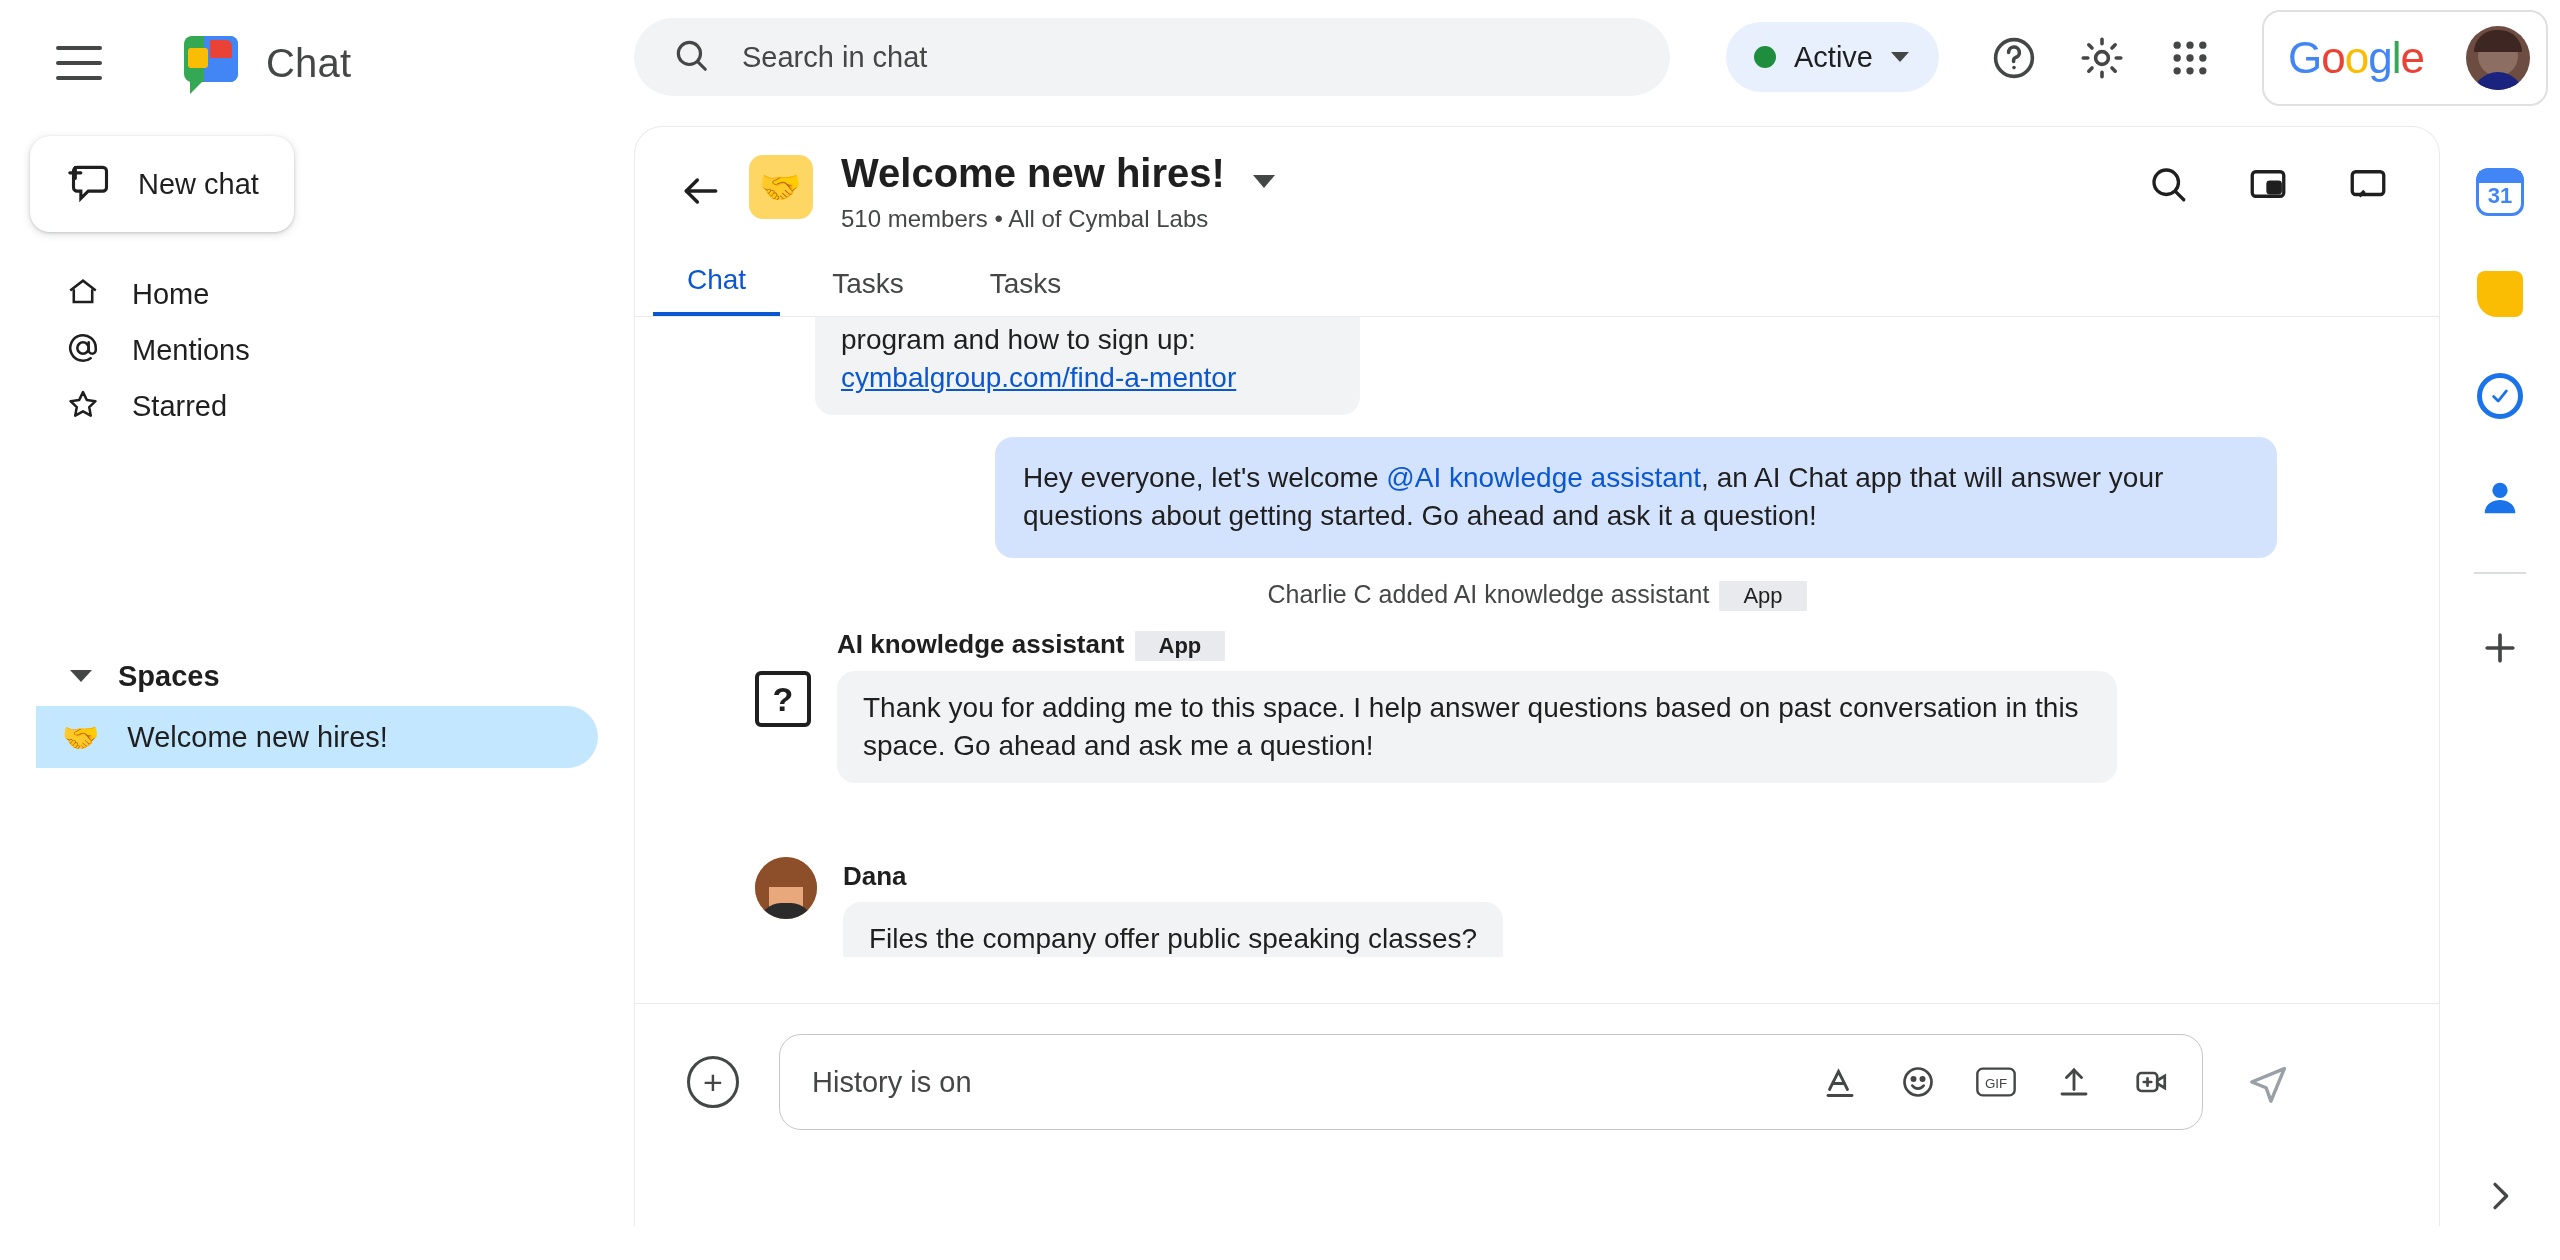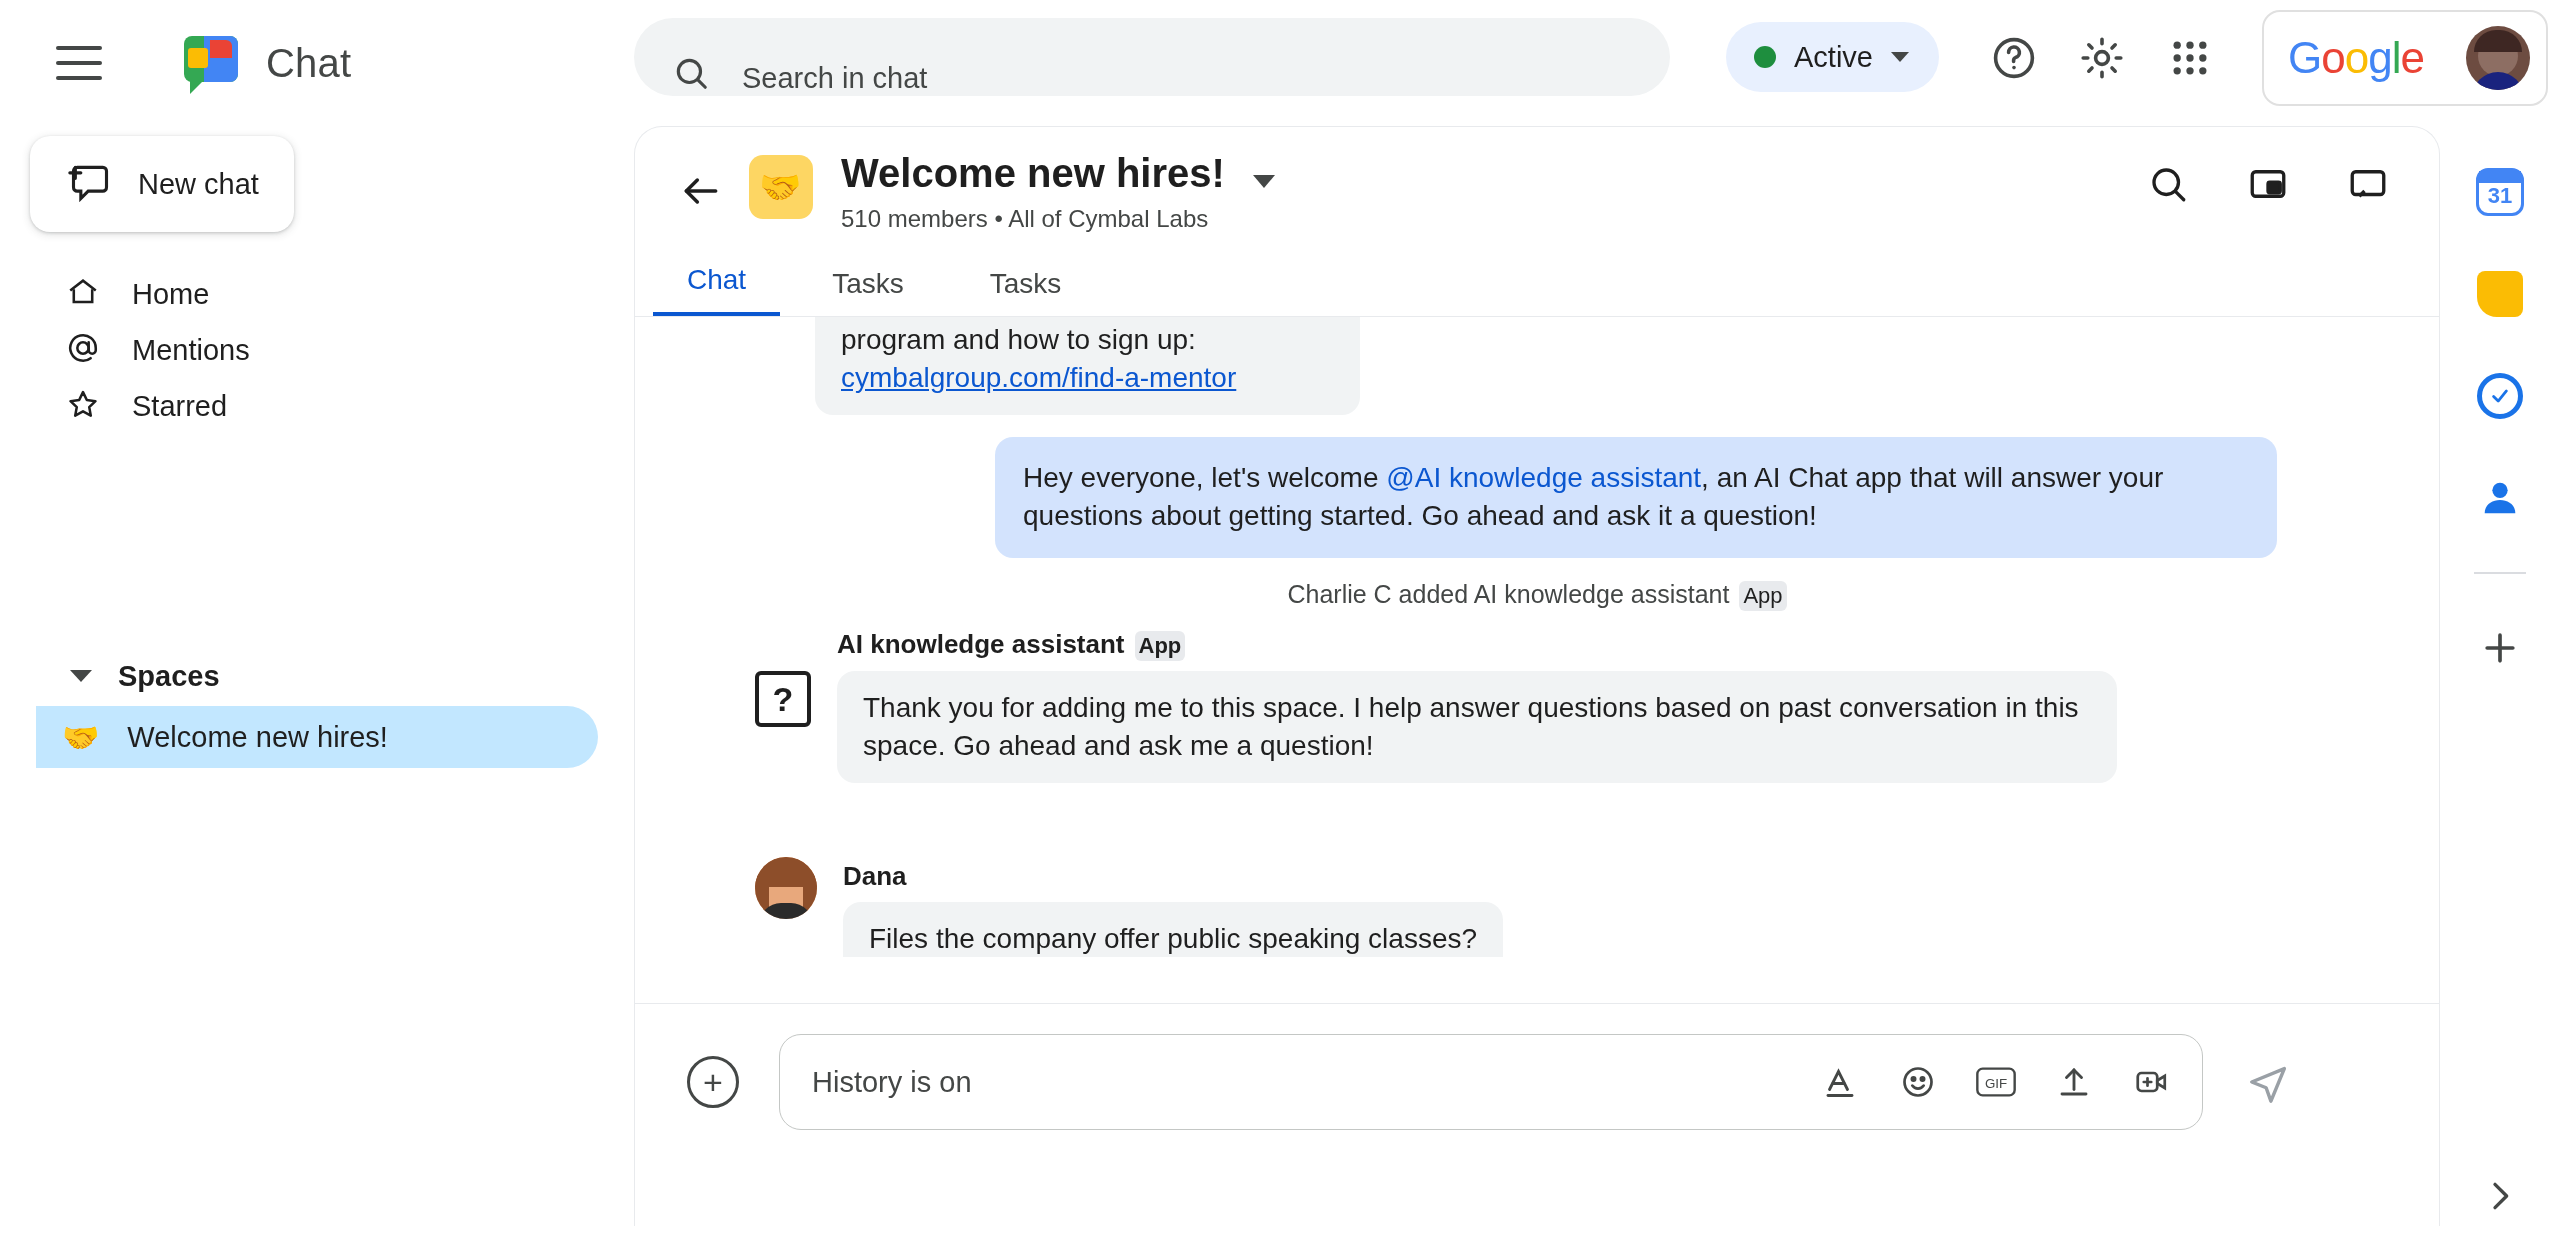--- a/index.html
+++ b/index.html
@@ -62,21 +62,21 @@
     background: #ea4335; border-radius: 0 6px 0 0;
   }
   .brand-name {
     font-size: 40px; color: #444746; letter-spacing: 0.2px;
   }
 
   .searchbar {
     position: absolute; left: 634px; top: 18px;
     width: 1036px; height: 78px;
     background: #f1f3f4; border-radius: 40px;
-    display: flex; align-items: flex-end; padding-left: 38px;
+    display: flex; align-items: center; padding-left: 38px;
     cursor: text;
   }
   .searchbar .s-icon { margin-right: 30px; }
   .searchbar input {
     border: none; outline: none; background: transparent;
     font-size: 29px; color: #444746;
     font-family: "Liberation Sans", sans-serif;
     width: 850px;
   }
   .searchbar input::placeholder { color: #444746; }
@@ -236,22 +236,22 @@
     padding: 22px 28px; font-size: 28px; line-height: 1.38; color: #1f1f1f;
   }
   .link { color: #0b57d0; text-decoration: underline; }
   .mention { color: #0b57d0; }
 
   .sys-line {
     text-align: center; font-size: 25px; color: #444746;
     margin: 22px 0 10px 0;
   }
   .app-chip {
-    display: inline-block; background: #e8eaed; border-radius: 6px;
-    padding: 2px 4px; font-size: 22px; color: #1f1f1f; margin-left: 10px;
+    display: inline-block; background: #e8eaed; border-radius: 1px;
+    padding: 2px 24px; font-size: 22px; color: #1f1f1f; margin-left: 10px;
     vertical-align: middle;
   }
   .sender {
     font-size: 26px; font-weight: bold; color: #1f1f1f;
     margin-bottom: 10px;
   }
   .msg-block { display: flex; align-items: flex-start; gap: 26px; }
   .ava-app {
     width: 56px; height: 56px; margin-top: 42px;
     border: 4px solid #1f1f1f; border-radius: 6px;

